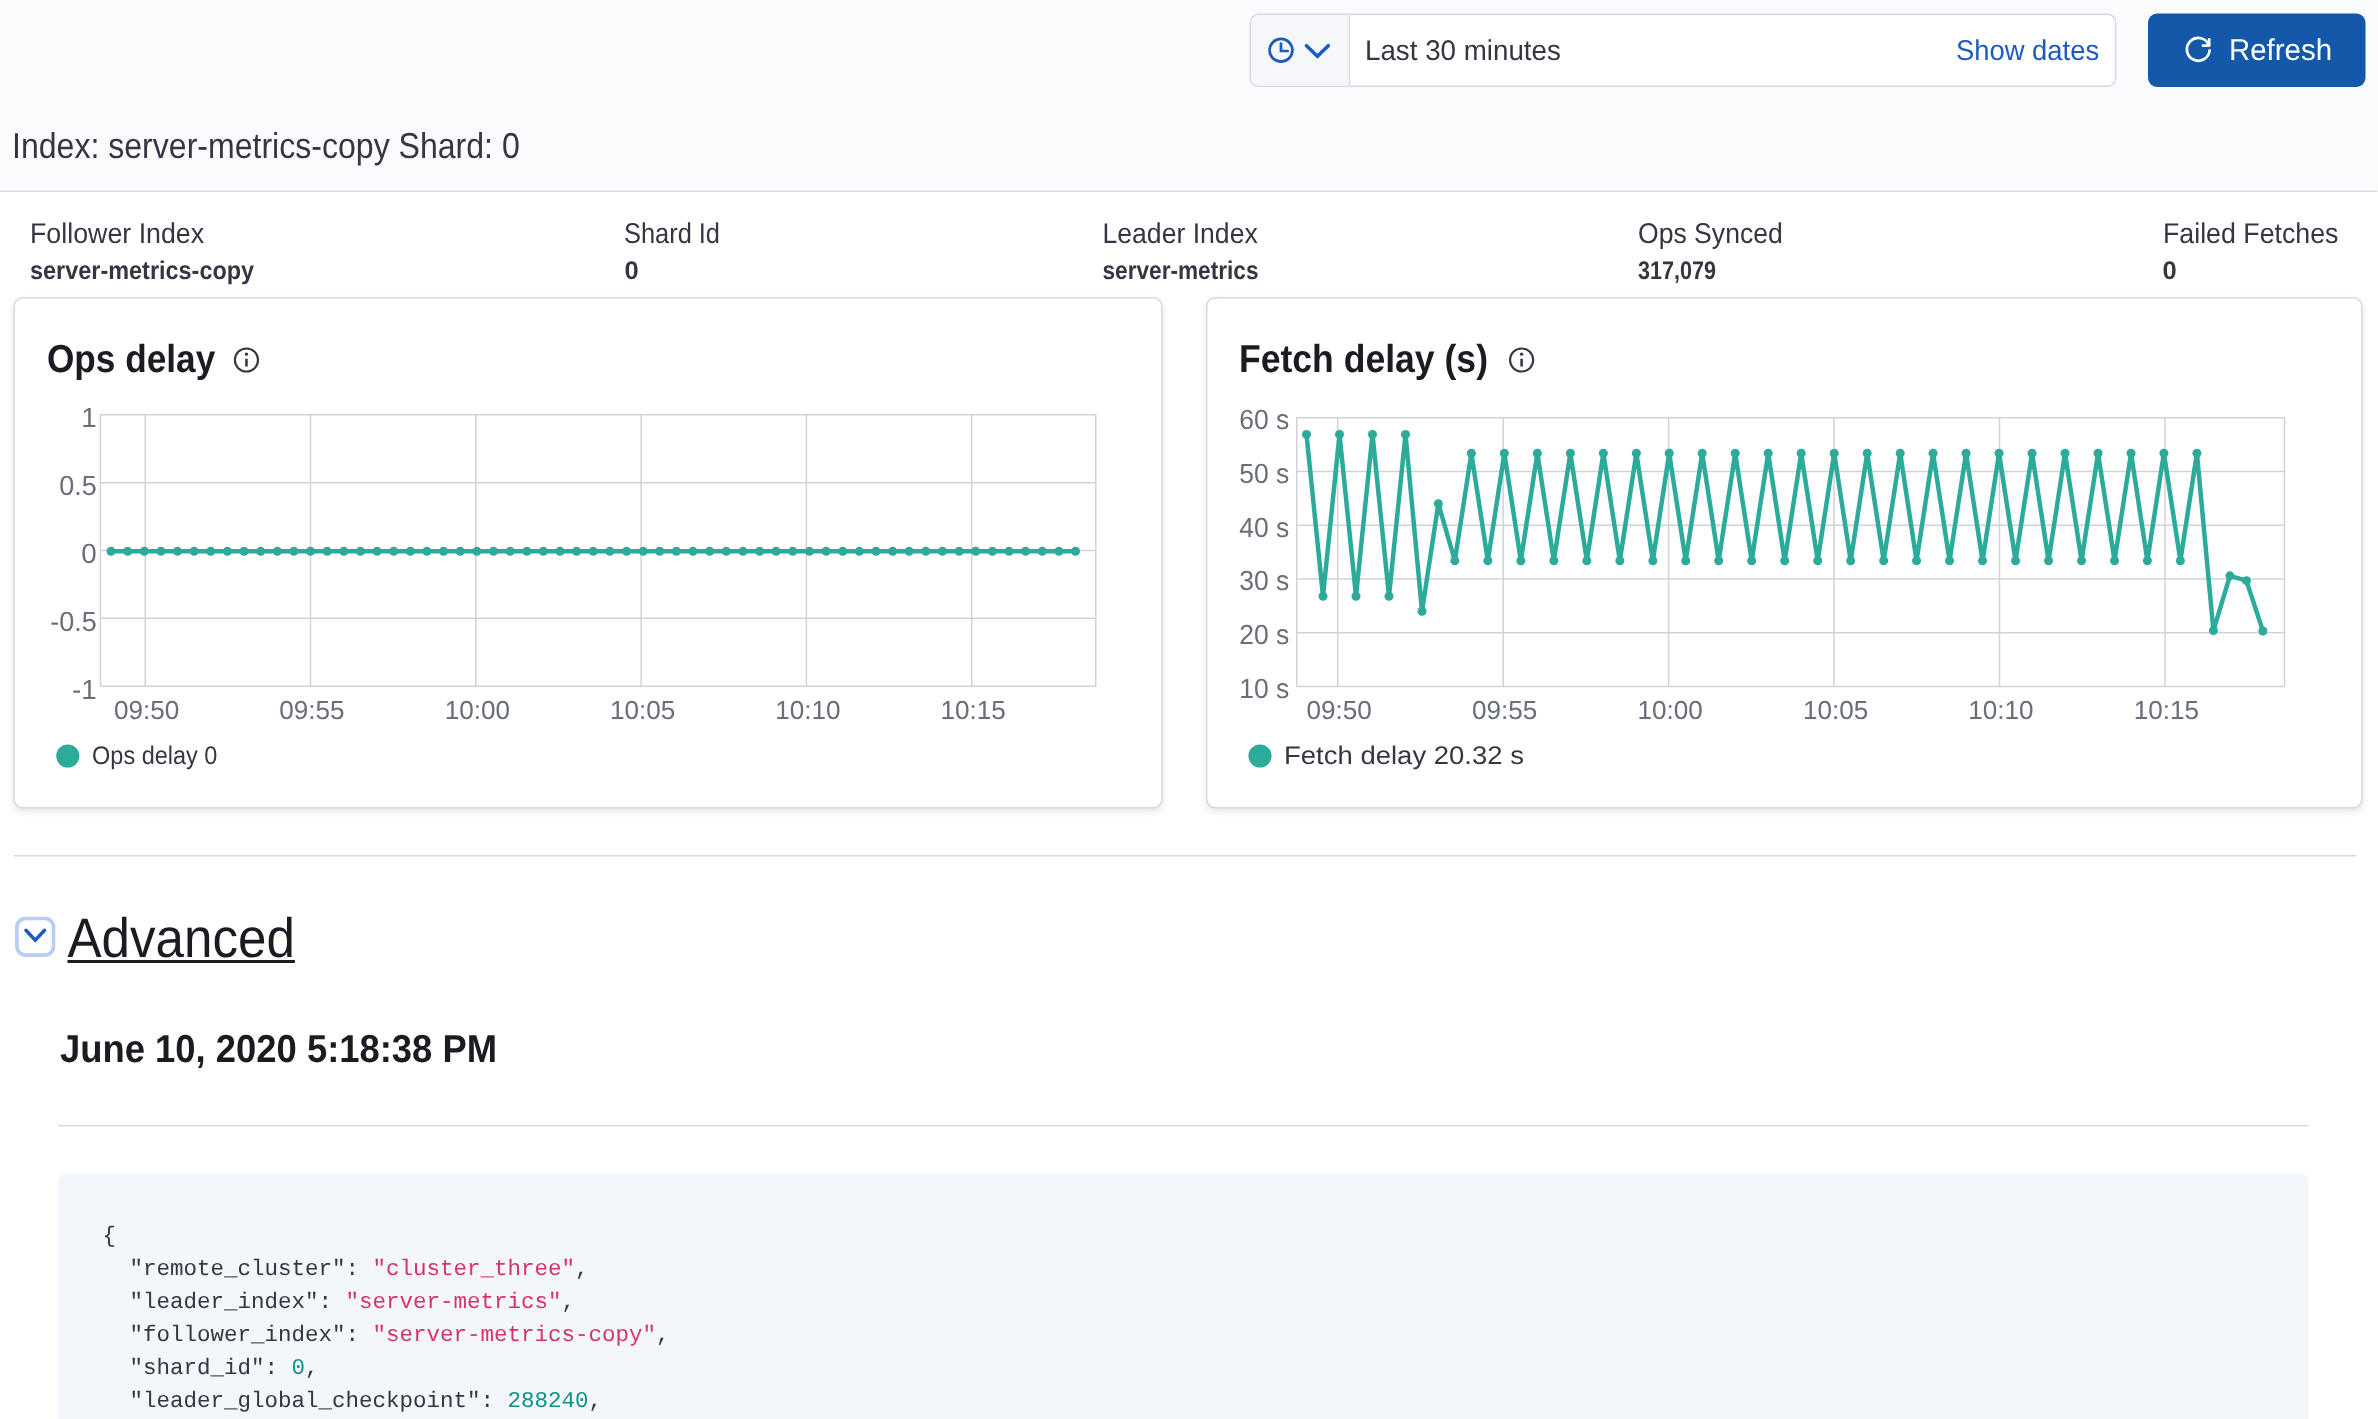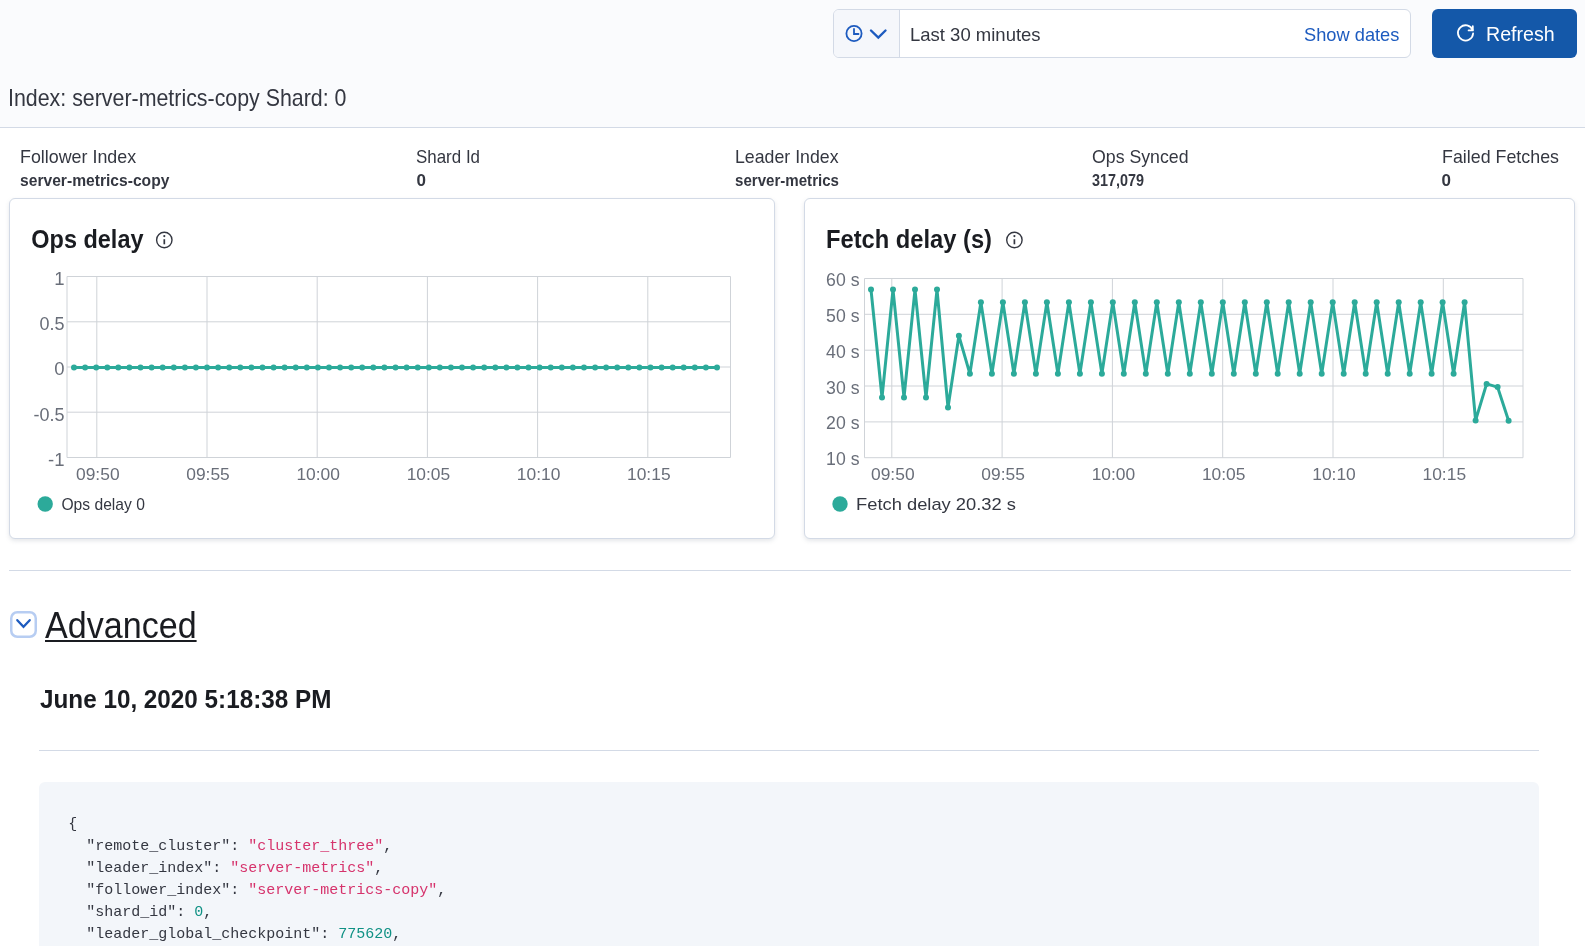--- a/index.html
+++ b/index.html
@@ -245,13 +245,13 @@
   <path d="M7.3 9.2 L13.5 15.8 L19.7 9.2" stroke="#1d5bbf" stroke-width="2.3" fill="none" stroke-linecap="round"></path>
 </svg>
 
 <div class="abs" style="left:39px;top:750px;width:1500px;height:1px;background:#d3dae6"></div>
 <div class="abs" style="left:39px;top:782px;width:1500px;height:164px;background:#f3f6fa;border-radius:6px 6px 0 0;"></div>
 <pre class="abs" style="left:68.3px;top:814.3px;font-family:'Liberation Mono',monospace;font-size:15px;line-height:21.9px;"><span style="color:#343741">{</span>
 <span style="color:#343741">  "remote_cluster": </span><span style="color:#d6336c">"cluster_three"</span><span style="color:#343741">,</span>
 <span style="color:#343741">  "leader_index": </span><span style="color:#d6336c">"server-metrics"</span><span style="color:#343741">,</span>
 <span style="color:#343741">  "follower_index": </span><span style="color:#d6336c">"server-metrics-copy"</span><span style="color:#343741">,</span>
 <span style="color:#343741">  "shard_id": </span><span style="color:#0f9184">0</span><span style="color:#343741">,</span>
-<span style="color:#343741">  "leader_global_checkpoint": </span><span style="color:#0f9184">775620</span><span style="color:#343741">,</span></pre>
+<span style="color:#343741">  "leader_global_checkpoint": </span><span style="color:#0f9184">288240</span><span style="color:#343741">,</span></pre>
 
 </body></html>

